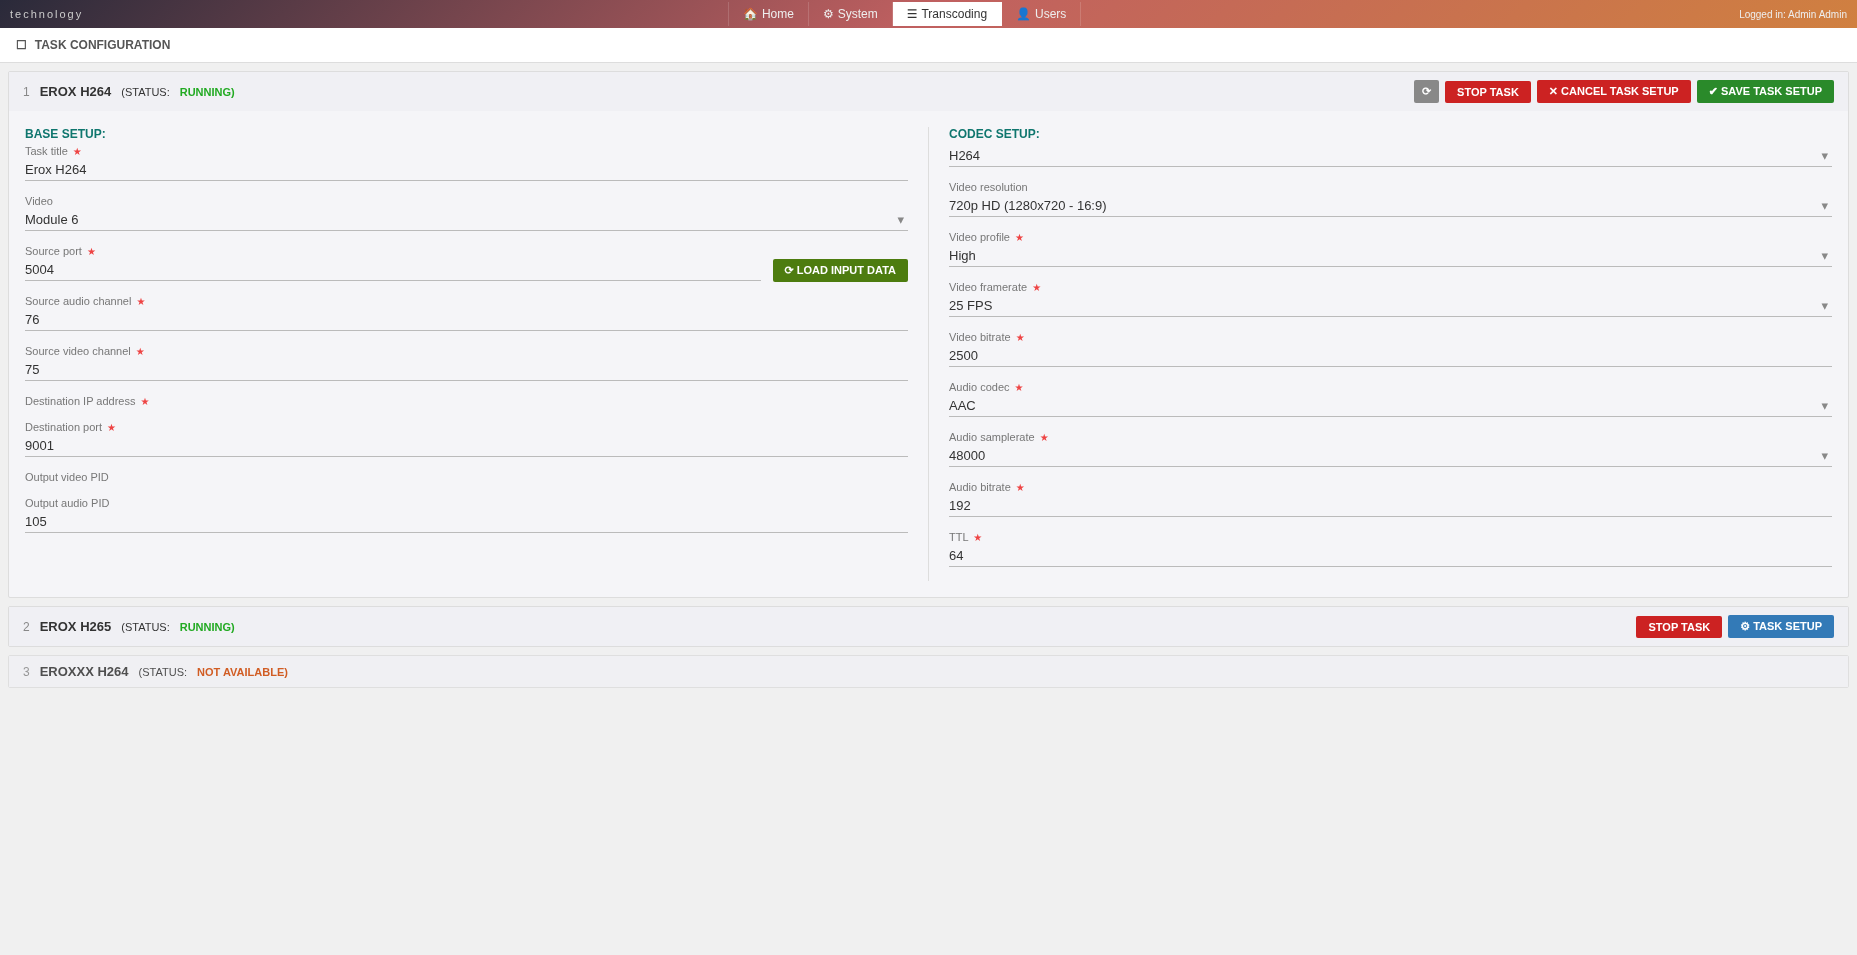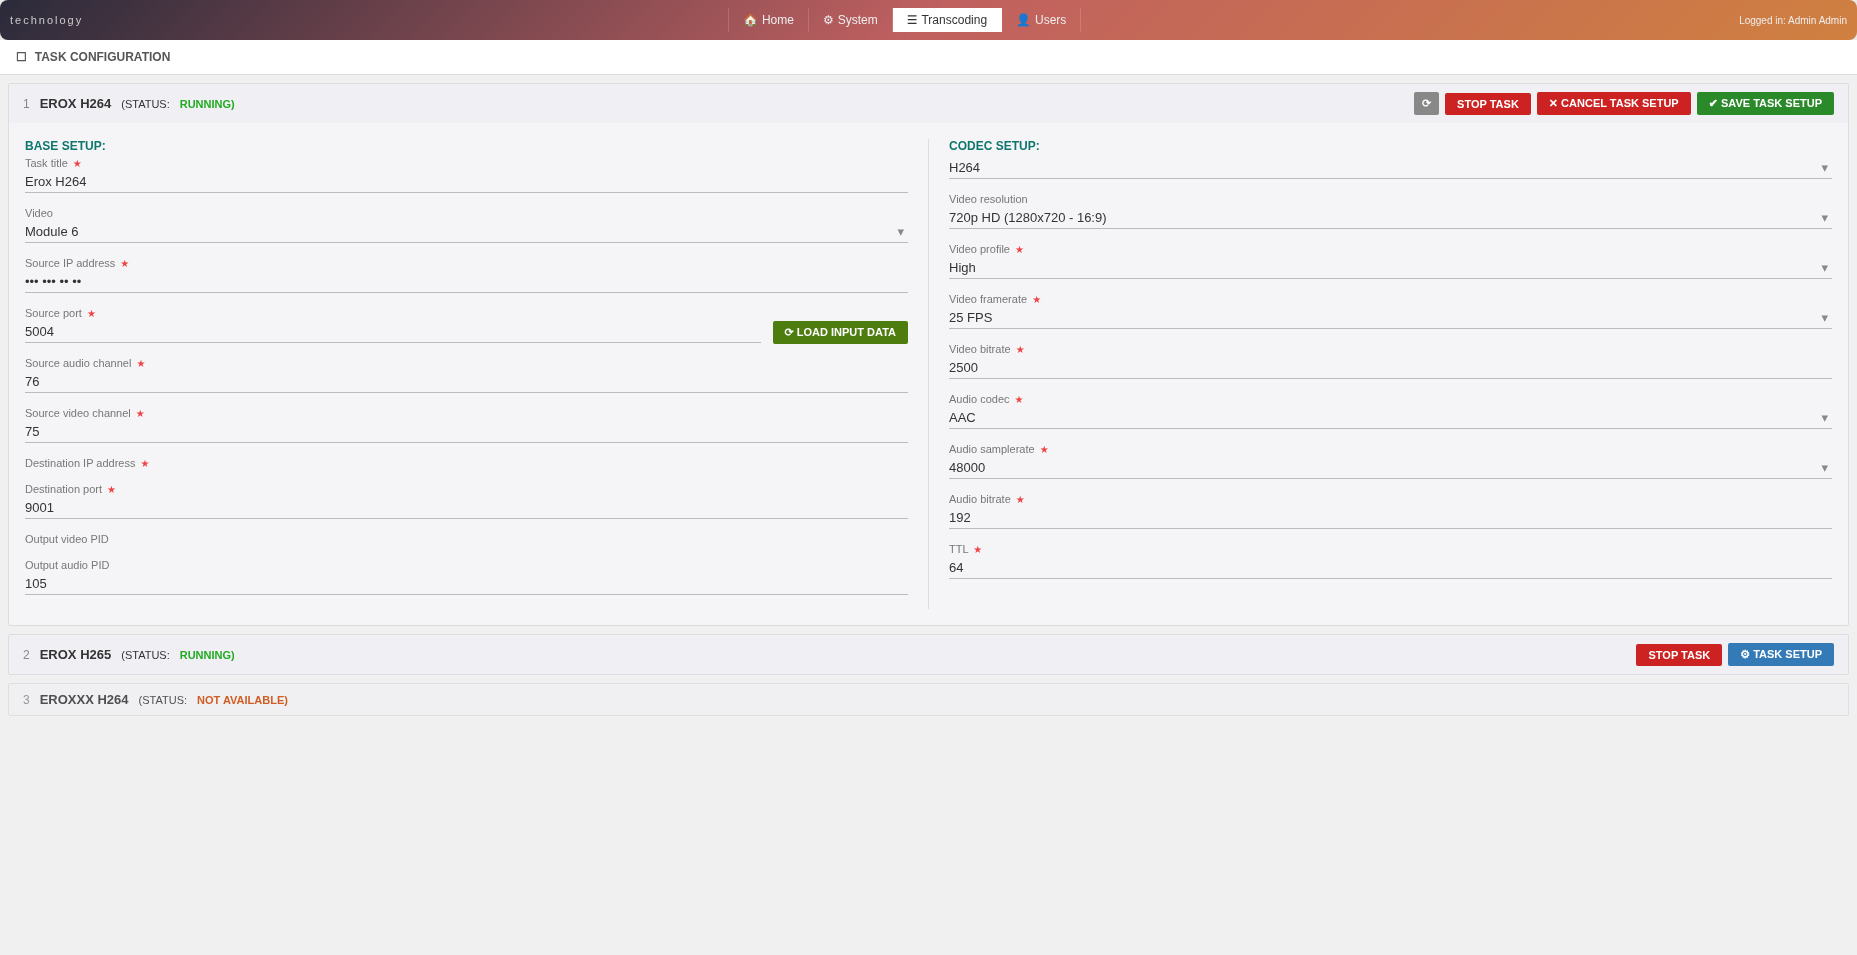--- a/index.html
+++ b/index.html
@@ -2,21 +2,21 @@
 <html><head>
   <meta charset="utf-8">
   <style>
     * { box-sizing: border-box; margin: 0; padding: 0; }
     body { font-family: Arial, sans-serif; font-size: 13px; background: #e8e8e8; color: #333; }
 
     
     .topbar {
       background: linear-gradient(135deg, #2a2a3a 0%, #c06060 50%, #d08040 100%);
       display: flex; align-items: center; justify-content: space-between;
-      padding: 0 10px; height: 40px; border-radius: 8px;
+      padding: 0 10px; height: 28px;
     }
     .topbar-logo { color: #ccc; font-size: 11px; letter-spacing: 2px; }
     .topbar-nav { display: flex; gap: 0; }
     .topbar-nav a {
       color: #eee; text-decoration: none; padding: 5px 14px; font-size: 12px;
       display: flex; align-items: center; gap: 4px; border-right: 1px solid rgba(255,255,255,0.15);
     }
     .topbar-nav a:first-child { border-left: 1px solid rgba(255,255,255,0.15); }
     .topbar-nav a.active { background: #fff; color: #333; }
     .topbar-right { color: #eee; font-size: 10px; margin-left: 13px; }
@@ -151,24 +151,20 @@
 
         <div class="form-group">
           <label class="form-label">Video</label>
           <div class="select-wrapper">
             <select class="form-select">
               <option>Module 6</option>
             </select>
           </div>
         </div>
 
-        <div class="form-group">
-          <label class="form-label">Source IP address <span class="req">★</span></label>
-          <input class="form-input" value="••• ••• •• ••" style="">
-        </div>
 
         <div class="source-port-row">
           <div class="form-group">
             <label class="form-label">Source port <span class="req">★</span></label>
             <input class="form-input" value="5004" style="">
           </div>
           <button class="btn btn-load">⟳ LOAD INPUT DATA</button>
         </div>
 
         <div class="form-group">

